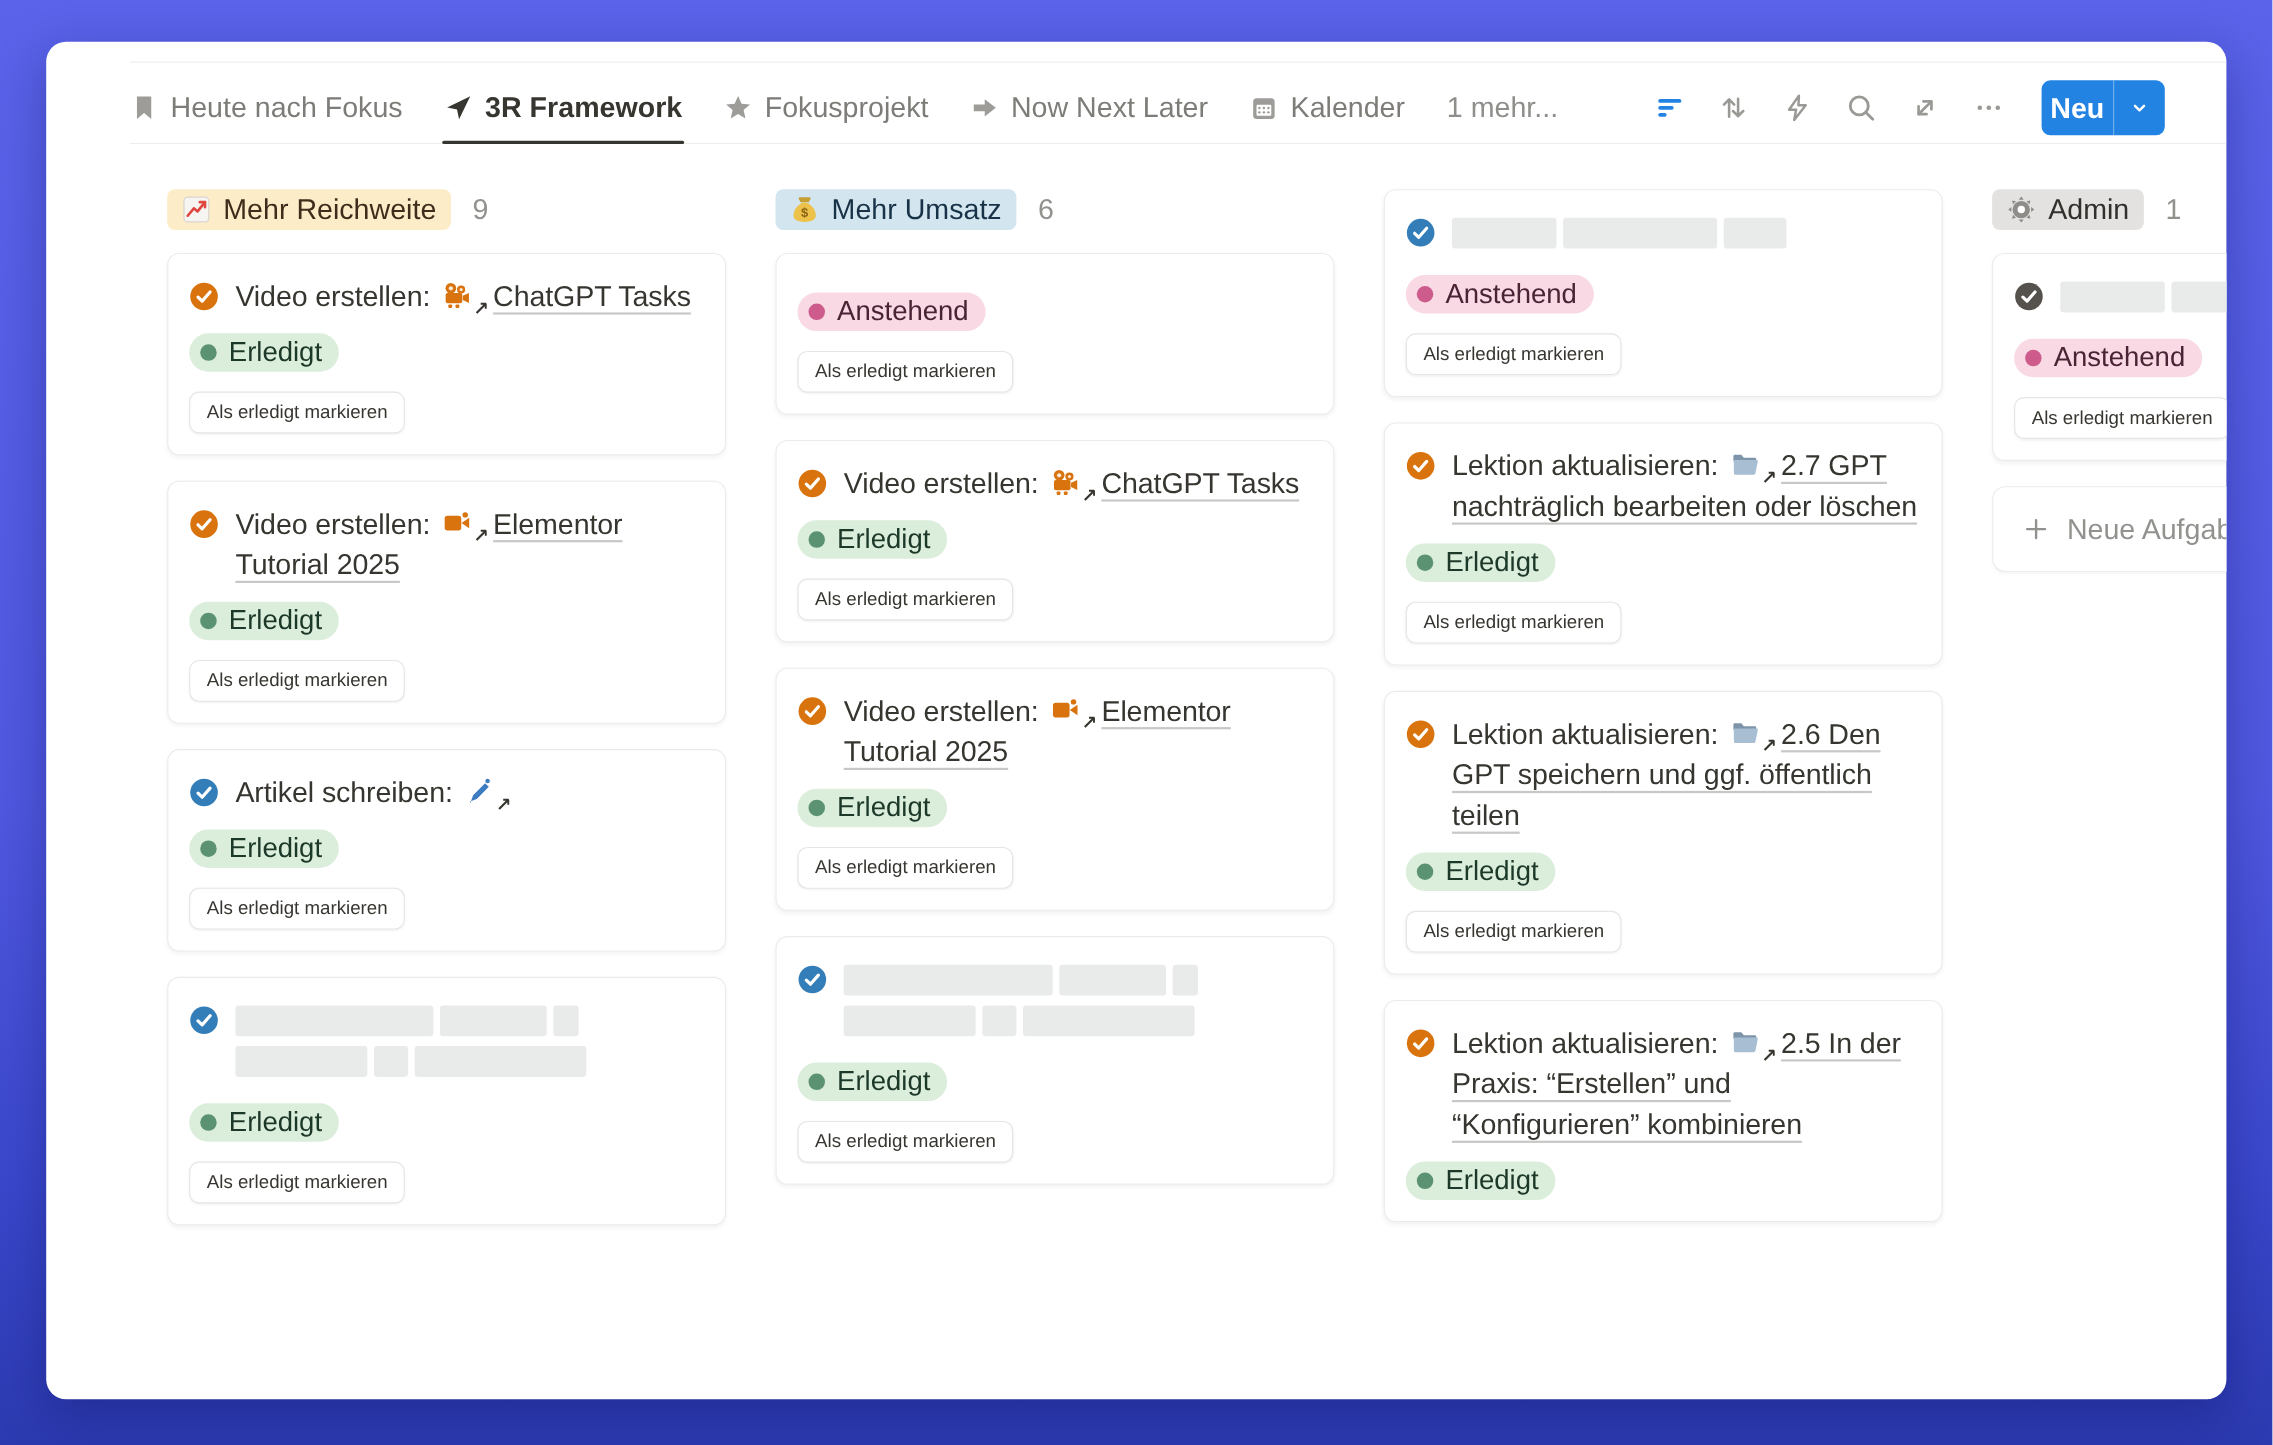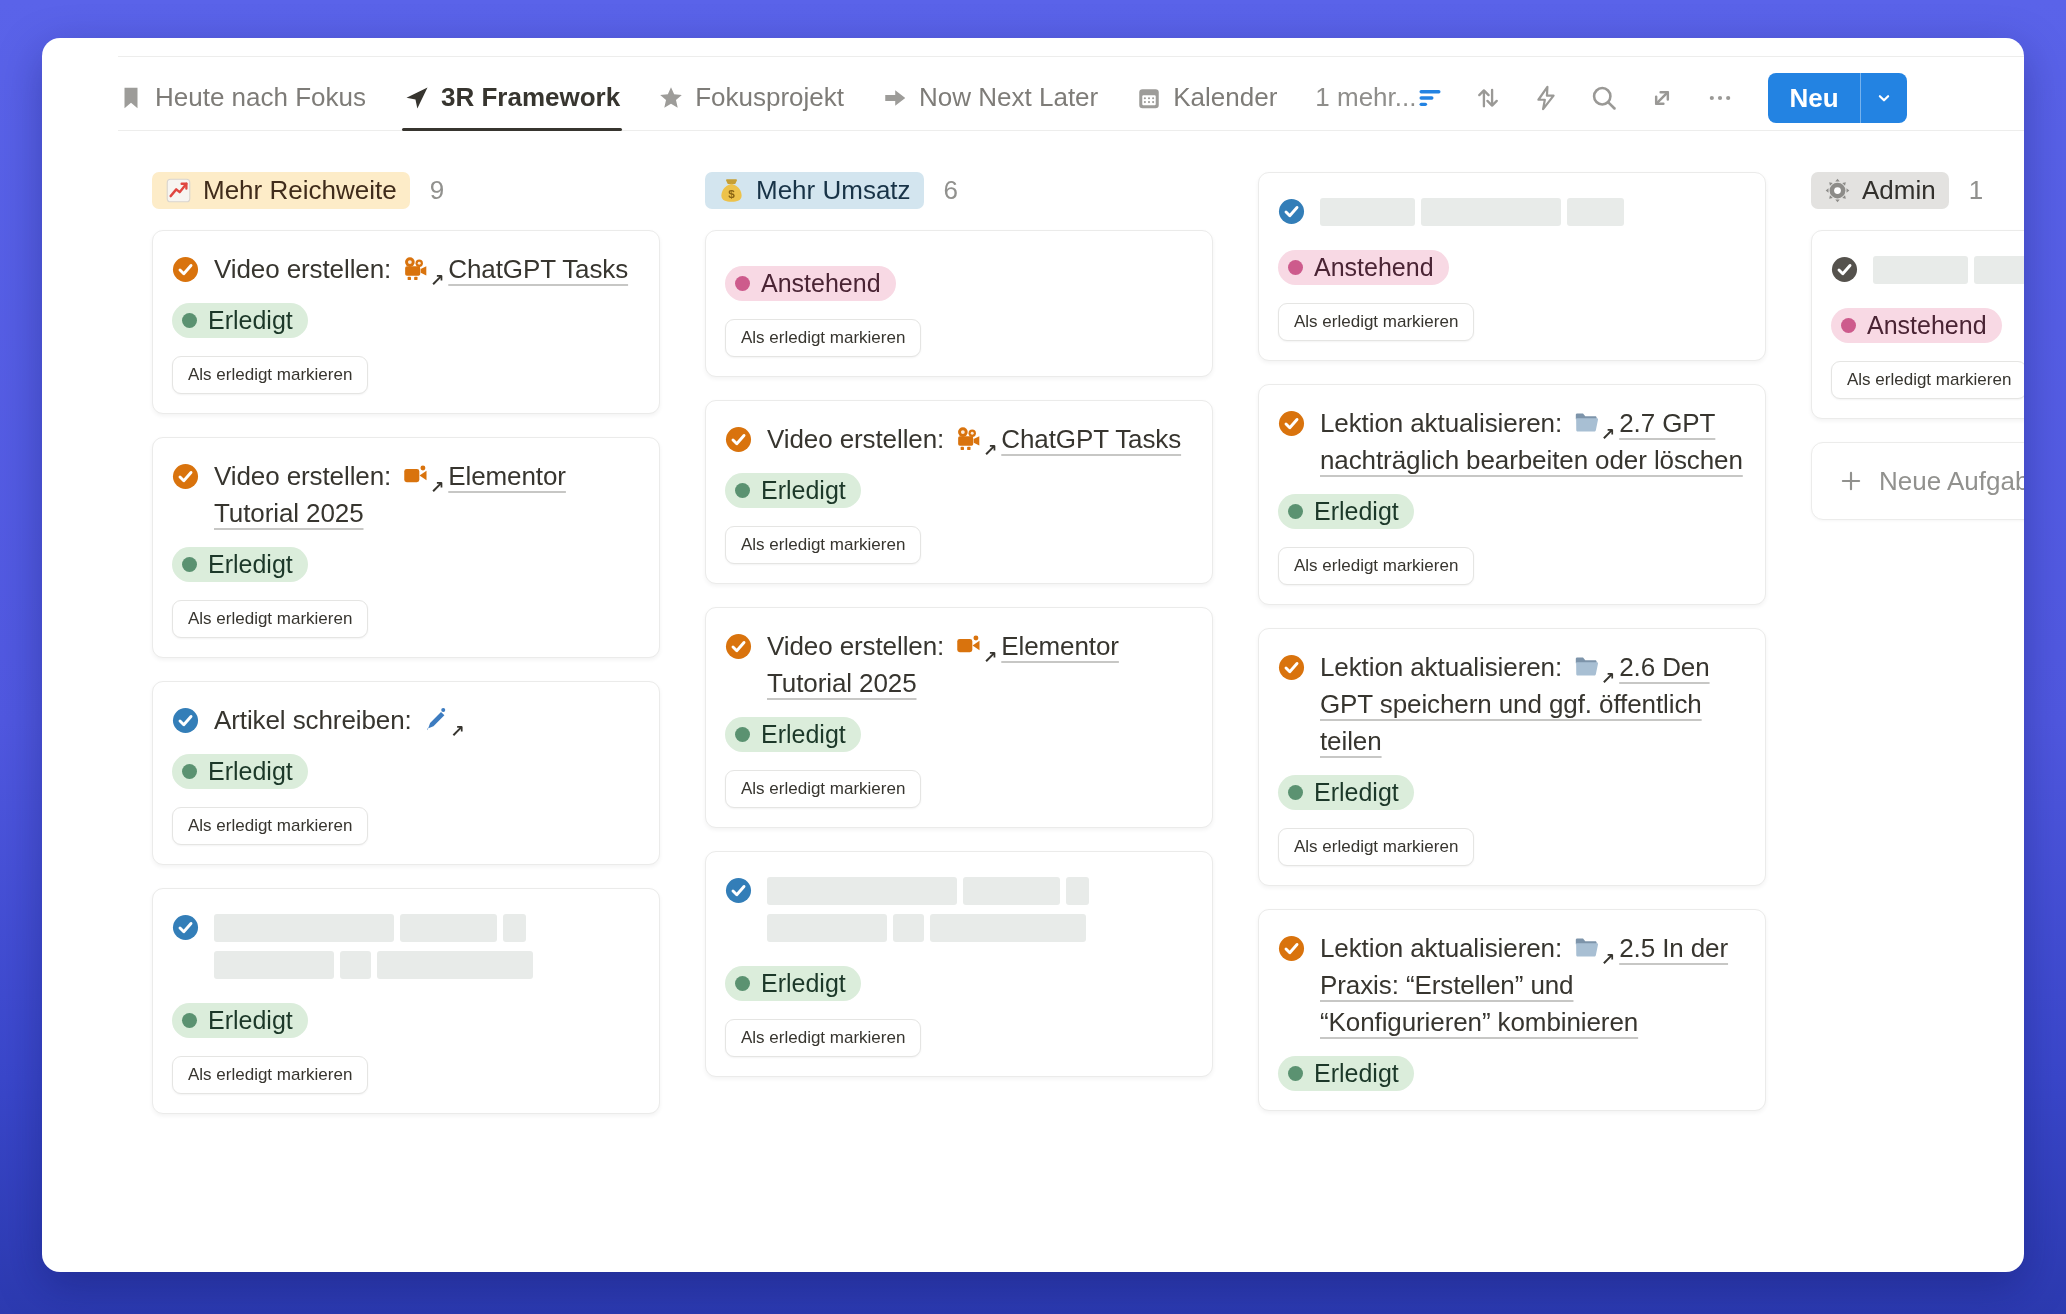--- a/index.html
+++ b/index.html
@@ -13,40 +13,40 @@
     background:#ffffff; border-radius:18px; overflow:hidden;
     box-shadow:0 14px 44px rgba(12,18,90,.35); }
 
   .title-row { display:flex; align-items:center; gap:22px; margin:48px 56px 0 46px; }
   .title-checkbox { width:33px; height:33px; flex:none; }
   .title-checkbox svg { display:block; width:100%; height:100%; }
   h1 { font-size:27px; font-weight:700; letter-spacing:.2px; color:#37352f; }
 
   .title-divider { height:1px; background:#ededec; margin:18px 0 0 76px; }
 
-  .tabs-row { display:flex; justify-content:flex-start; margin:8px 0 0 76px;
+  .tabs-row { display:flex; justify-content:space-between; margin:8px 0 0 76px;
     padding-right:56px; height:66px; border-bottom:1px solid #ededec; }
   .tabs { display:flex; align-items:center; gap:38px; height:100%; }
   .tab { position:relative; display:flex; align-items:center; gap:11px; height:100%;
     font-size:26px; font-weight:400; color:#7e7c78; cursor:default; white-space:nowrap; }
   .tab-ic { width:26px; height:26px; color:#9d9c99; }
   .tab-ic svg { display:block; width:100%; height:100%; }
   .tab.active { color:#37352f; font-weight:700; }
   .tab.active .tab-ic { color:#37352f; }
   .tab.active::after { content:""; position:absolute; left:-2px; right:-2px; bottom:-1px;
     height:3px; background:#37352f; border-radius:2px; }
   .tab-more { font-size:26px; color:#8f8e8b; white-space:nowrap; }
 
   .toolbar { display:flex; align-items:center; gap:30px; align-self:center; }
   .tool { width:28px; height:28px; color:#9a9996; }
   .tool svg { display:block; width:100%; height:100%; }
   .tool-active { color:#2383e2; }
   .neu-btn { display:flex; align-items:stretch; height:50px; background:#2383e2;
     border-radius:8px; overflow:hidden; color:#fff; margin-left:4px; }
-  .neu-main { padding:0 21px; font-size:26px; font-weight:700; line-height:50px; }
+  .neu-main { padding:0 8px; font-size:26px; font-weight:700; line-height:50px; }
   .neu-divider { width:1px; background:rgba(255,255,255,.38); }
   .neu-chevron { width:46px; display:flex; align-items:center; justify-content:center; }
   .neu-chevron svg { width:22px; height:22px; }
 
   .board { display:flex; align-items:flex-start; gap:45px; margin:41px 0 0 110px; }
   .column { width:508px; flex:none; }
   .col-header { display:flex; align-items:center; gap:20px; margin-bottom:21px; }
   .col-badge { display:inline-flex; align-items:center; gap:11px; height:37px;
     padding:0 13px; border-radius:7px; font-size:26px; font-weight:400; white-space:nowrap; }
   .col-ic { width:27px; height:27px; flex:none; }

